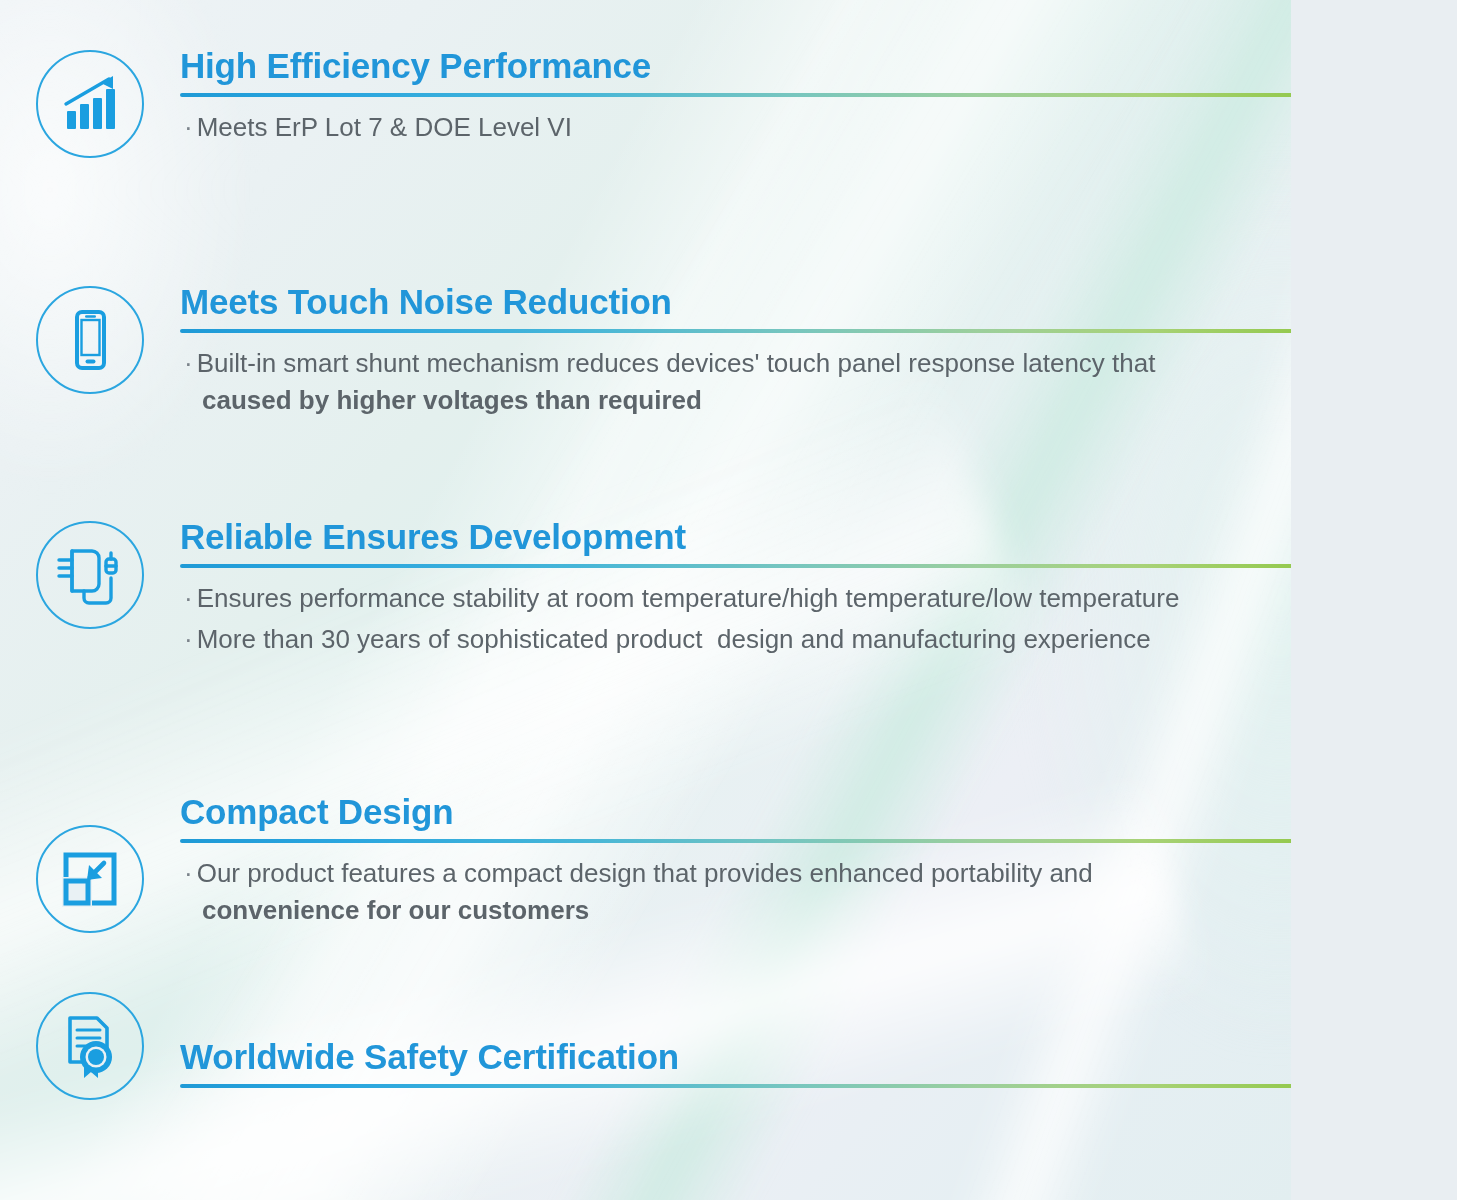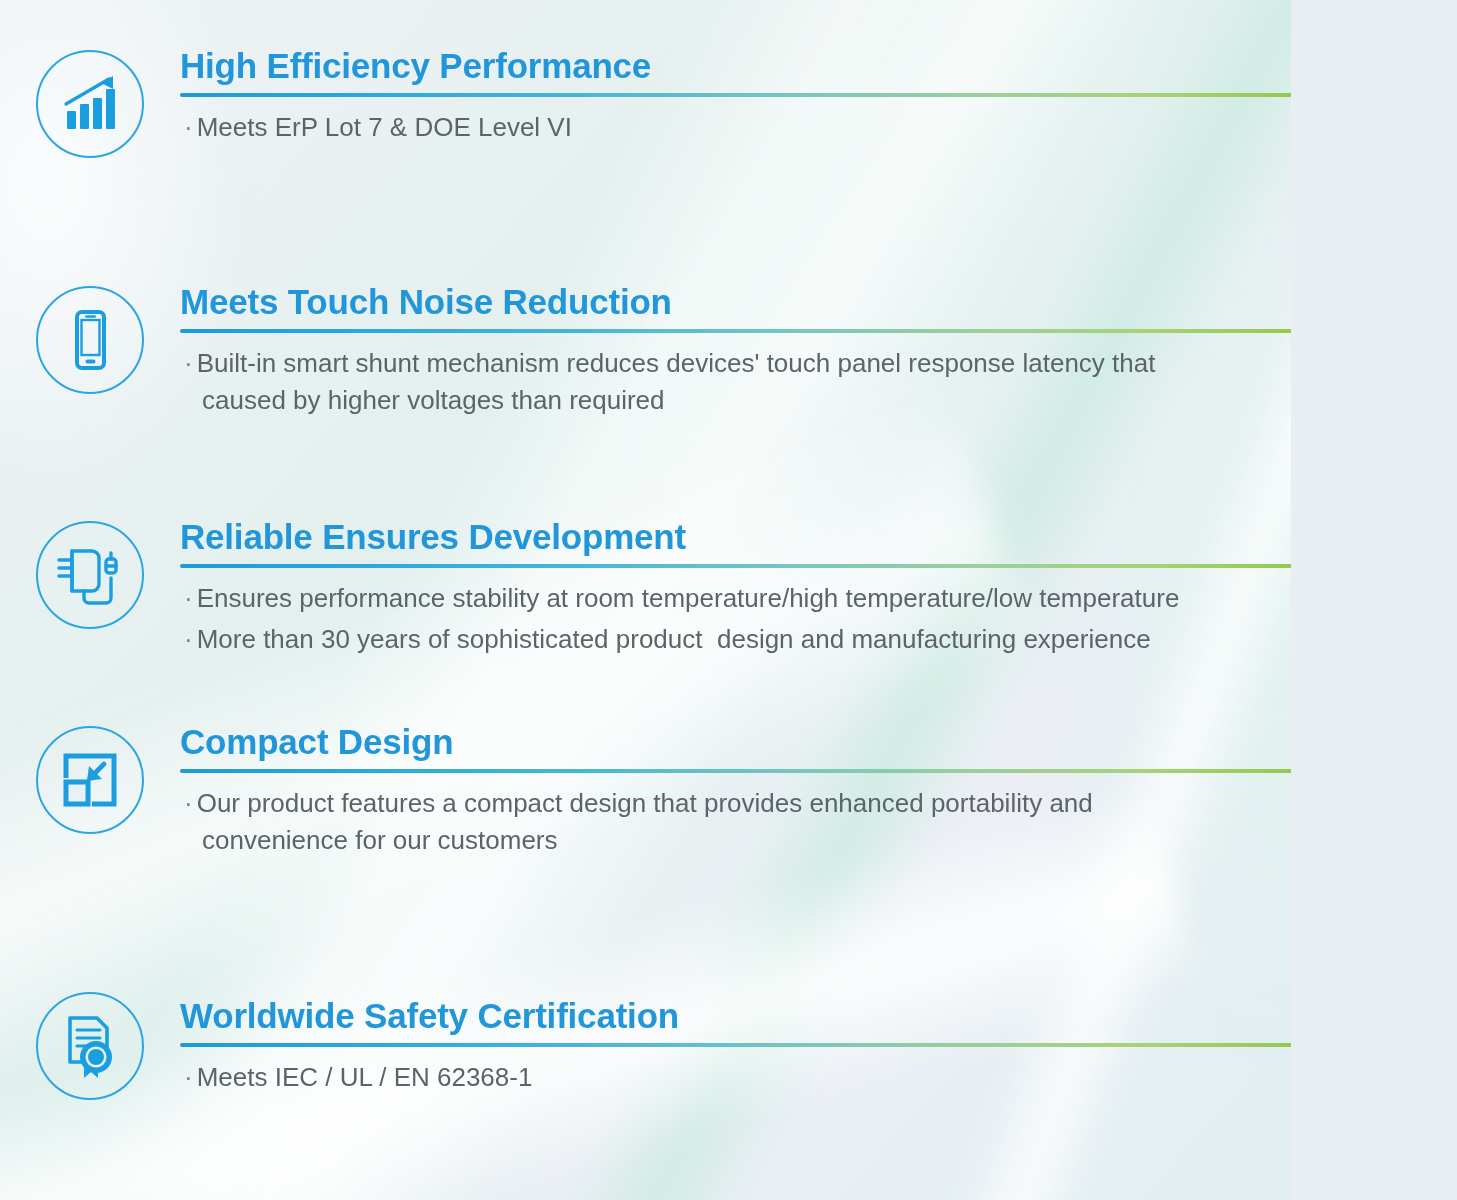--- a/index.html
+++ b/index.html
@@ -159,20 +159,21 @@
     white-space: pre;
     margin: 4px;
   }
   .bullet-line .dot {
     color: #7b838a;
     margin-right: 4px;
   }
   .bullet-line .cont {
     display: block;
     padding-left: 18px;
+    font-weight: bold;
   }
 </style>
 </head>
 <body>
 
 <div class="page">
 
   <div class="bg-streak streak-f"></div>
   <div class="bg-streak streak-g"></div>
   <div class="bg-streak streak-a"></div>
@@ -244,21 +245,21 @@
         </div>
       </div>
       <div class="feature-body">
         <h2 class="feature-title">Reliable Ensures Development</h2>
         <div class="divider"></div>
         <p class="bullet-line"><span class="dot">·</span><span>Ensures performance stability at room temperature/high temperature/low temperature</span></p>
         <p class="bullet-line"><span class="dot">·</span><span>More than 30 years of sophisticated product  design and manufacturing experience</span></p>
       </div>
     </li>
 
-    <li class="feature" style="top:722px;">
+    <li class="feature" style="top:792px;align-items:flex-end;">
       <div class="icon-wrap">
         <div class="icon-circle">
           <svg width="64" height="64" viewBox="0 0 64 64" aria-hidden="true">
             <path d="M8 8 h48 v48 h-48 z" fill="none" stroke="#1a9ee0" stroke-width="5"></path>
             <rect x="4" y="30" width="30" height="30" fill="#e9f1f4"></rect>
             <rect x="8" y="34" width="22" height="22" fill="none" stroke="#1a9ee0" stroke-width="5"></rect>
             <g stroke="#1a9ee0" stroke-width="4.6" stroke-linecap="round">
               <line x1="46" y1="16" x2="32" y2="30"></line>
             </g>
             <polygon points="29,33 44,31 31,18" fill="#1a9ee0"></polygon>
@@ -285,18 +286,17 @@
             <polygon points="26,52 26,66 33,60 40,66 40,52" fill="#1a9ee0"></polygon>
             <circle cx="38" cy="45" r="16" fill="#1a9ee0"></circle>
             <circle cx="38" cy="45" r="10.5" fill="#e9f1f4"></circle>
             <circle cx="38" cy="45" r="8" fill="#1a9ee0"></circle>
           </svg>
         </div>
       </div>
       <div class="feature-body">
         <h2 class="feature-title">Worldwide Safety Certification</h2>
         <div class="divider"></div>
-        <p class="bullet-line"><span class="dot">·</span><span>Meets IEC / UL / EN 62368-1</span></p>
       </div>
     </li>
 
   </ul>
 </div>
 
 </body></html>

